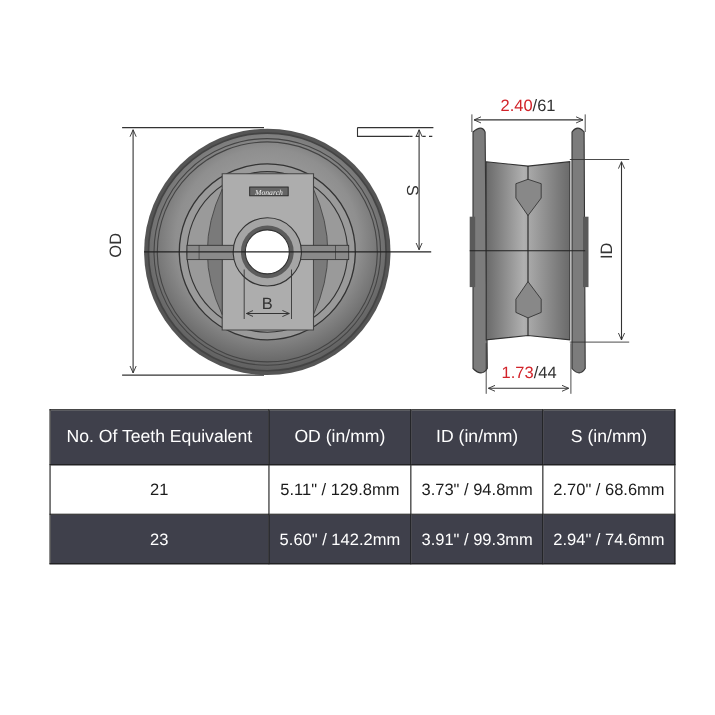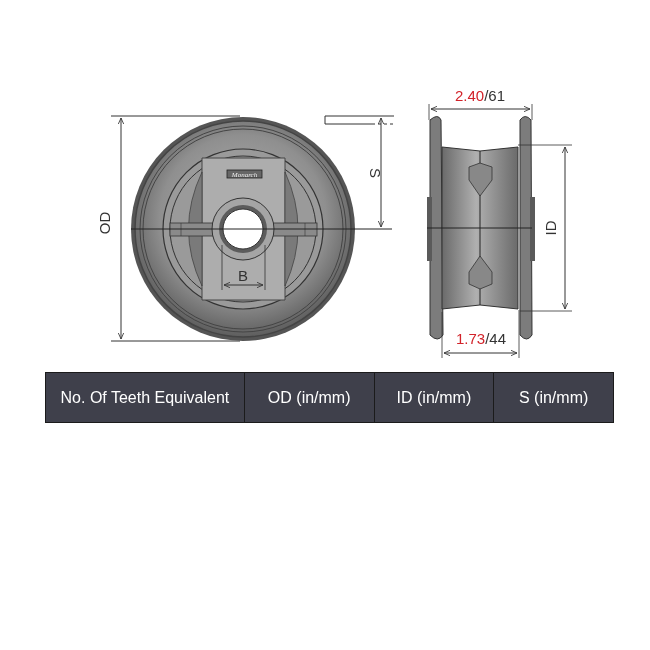--- a/index.html
+++ b/index.html
@@ -121,14 +121,26 @@
   </colgroup>
   <thead>
     <tr>
       <th>No. Of Teeth Equivalent</th>
       <th>OD (in/mm)</th>
       <th>ID (in/mm)</th>
       <th>S (in/mm)</th>
     </tr>
   </thead>
   <tbody>
+    <tr>
+      <td>21</td>
+      <td>5.11" / 129.8mm</td>
+      <td>3.73" / 94.8mm</td>
+      <td>2.70" / 68.6mm</td>
+    </tr>
+    <tr class="dark">
+      <td>23</td>
+      <td>5.60" / 142.2mm</td>
+      <td>3.91" / 99.3mm</td>
+      <td>2.94" / 74.6mm</td>
+    </tr>
   </tbody>
 </table>
 
 </body></html>

